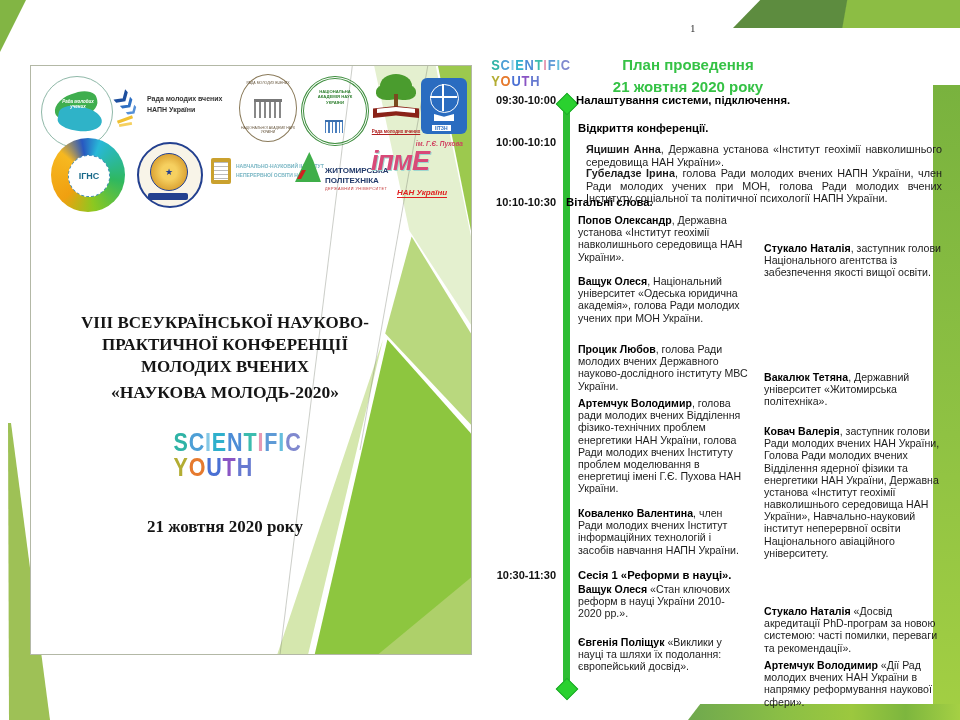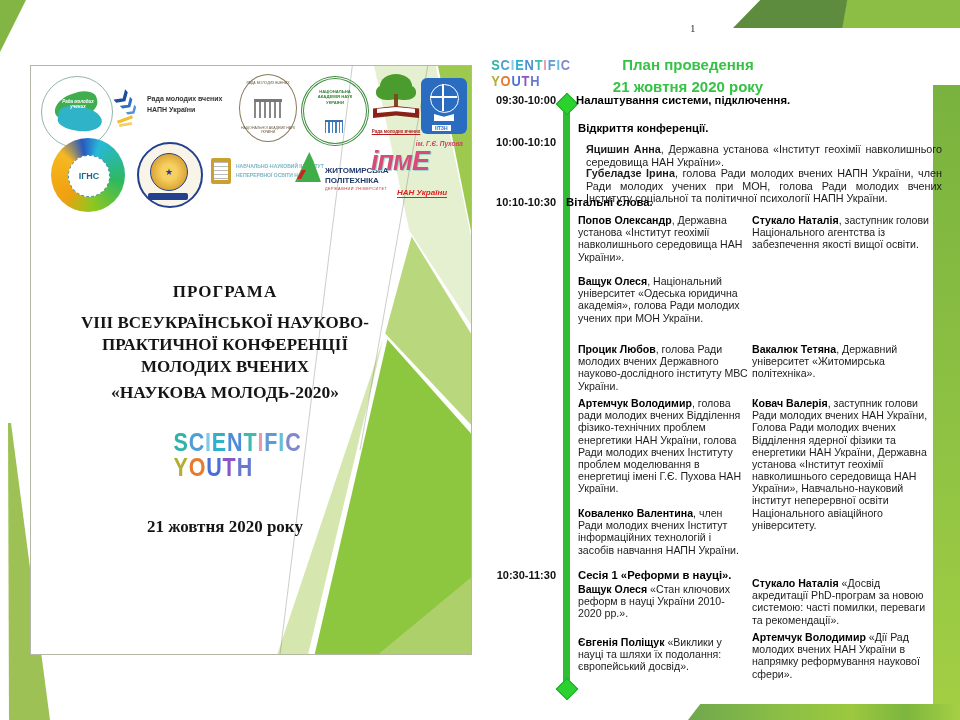--- a/index.html
+++ b/index.html
@@ -149,21 +149,21 @@
   .tm1{top:94px;} .tm2{top:136px;} .tm3{top:196px;} .tm4{top:569px;}
   .sec-title{font-size:11.3px;font-weight:bold;color:#000;}
   .st1{left:98px;top:94px;width:340px;}
   .st2{left:100px;top:122px;width:340px;}
   .st3{left:88px;top:196px;width:340px;}
   .st4{left:100px;top:569px;width:180px;}
   .jpara{left:100px;width:356px;font-size:10.8px;line-height:1.16;color:#1c1c1c;text-align:justify;margin:8px;}
   .jp1{top:135px;} .jp2{top:159px;}
   .entry{font-size:10.6px;line-height:1.15;color:#1c1c1c;margin:0;}
   .entry b{color:#000;}
-  .colL{left:100px;width:170px;} .colR{left:274px;width:182px;}
+  .colL{left:100px;width:170px;} .colR{left:286px;width:182px;margin-top:28px;}
   .e-y1{top:214px;} .e-y2{top:275px;} .e-y3{top:343px;} .e-y4{top:397px;} .e-y5{top:507px;}
   .e4-l1{top:583px;} .e4-l2{top:636px;} .e4-r1{top:577px;} .e4-r2{top:631px;}
 </style>
 </head>
 <body>
 
 <div class="abs corner-wedge"></div>
 <div class="abs ribbon-left"></div>
 <div class="abs top-band"></div>
 <div class="abs right-strip"></div>
@@ -258,21 +258,20 @@
       <div class="sub">ДЕРЖАВНИЙ УНІВЕРСИТЕТ</div>
     </div>
 
     <div class="logo ipme">
       <div class="top">ім. Г.Є. Пухова</div>
       <div class="main">іпмЕ</div>
       <div class="bot">НАН України</div>
     </div>
   </div>
 
-  <div class="title-block t-program">ПРОГРАМА</div>
   <div class="title-block t-sub">
     <div>VIII ВСЕУКРАЇНСЬКОЇ НАУКОВО-</div>
     <div>ПРАКТИЧНОЇ КОНФЕРЕНЦІЇ</div>
     <div>МОЛОДИХ ВЧЕНИХ</div>
   </div>
   <div class="title-block t-conf">«НАУКОВА МОЛОДЬ-2020»</div>
 
   <div class="brand brand-big">
     <div class="w1"><span style="color: rgb(47, 179, 166);">S</span><span style="color: rgb(77, 159, 214);">C</span><span style="color: rgb(134, 201, 230);">I</span><span style="color: rgb(47, 176, 204);">E</span><span style="color: rgb(77, 141, 214);">N</span><span style="color: rgb(60, 188, 174);">T</span><span style="color: rgb(230, 153, 179);">I</span><span style="color: rgb(94, 154, 214);">F</span><span style="color: rgb(102, 190, 221);">I</span><span style="color: rgb(128, 137, 207);">C</span></div>
     <div class="w2"><span style="color: rgb(179, 173, 51);">Y</span><span style="color: rgb(230, 122, 46);">O</span><span style="color: rgb(74, 112, 212);">U</span><span style="color: rgb(138, 85, 196);">T</span><span style="color: rgb(102, 121, 208);">H</span></div>

